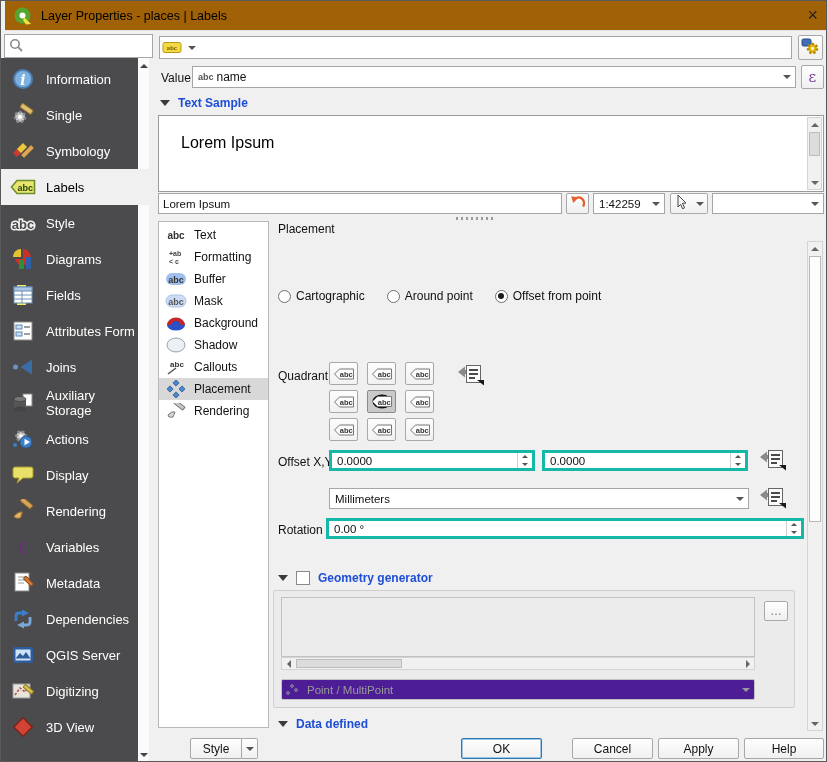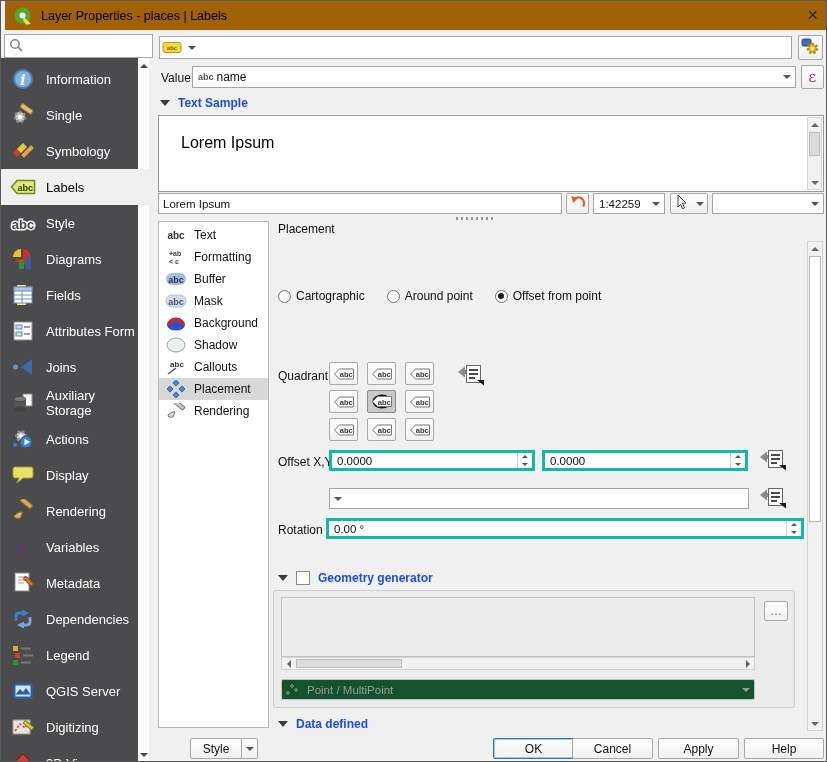--- a/index.html
+++ b/index.html
@@ -276,33 +276,20 @@
               <path d="M11 2.5 L18 6 L11 9.5 Z" fill="#3d7ec9"></path>
               <path d="M19 10 V15 Q19 18 16 18 H12" fill="none" stroke="#7aa7d8" stroke-width="2.8"></path>
               <path d="M13 14.5 L6 18 L13 21.5 Z" fill="#7aa7d8"></path>
             </svg>
           </span>
           <span>Dependencies</span>
         </div>
         <div class="sb-item">
           <span class="sb-ico">
             <svg width="24" height="24" viewBox="0 0 24 24">
-              <rect x="2" y="3" width="5" height="5" fill="#e8a33d"></rect>
-              <rect x="4" y="10" width="5" height="5" fill="#cc4125"></rect>
-              <rect x="2" y="17" width="5" height="5" fill="#2f8f38"></rect>
-              <line x1="10" y1="5.5" x2="20" y2="5.5" stroke="#777" stroke-width="2"></line>
-              <line x1="12" y1="12.5" x2="22" y2="12.5" stroke="#777" stroke-width="2"></line>
-              <line x1="10" y1="19.5" x2="20" y2="19.5" stroke="#777" stroke-width="2"></line>
-            </svg>
-          </span>
-          <span>Legend</span>
-        </div>
-        <div class="sb-item">
-          <span class="sb-ico">
-            <svg width="24" height="24" viewBox="0 0 24 24">
               <rect x="2" y="4" width="20" height="16" rx="2" fill="#2e5d9e"></rect>
               <rect x="4.5" y="6.5" width="15" height="11" fill="#cfe3f7"></rect>
               <path d="M4.5 15.5 L9 10 L12 13 L15 9 L19.5 15.5 Z" fill="#2e5d9e"></path>
             </svg>
           </span>
           <span>QGIS Server</span>
         </div>
         <div class="sb-item">
           <span class="sb-ico">
             <svg width="24" height="24" viewBox="0 0 24 24">
@@ -590,20 +577,21 @@
         <path d="M2 9 L9 3.5 V7 H11 V11 H9 V14.5 Z" fill="#8a8a8a"></path>
         <rect x="10.5" y="2.5" width="14" height="17" fill="#fbfbfb" stroke="#666"></rect>
         <rect x="13" y="6" width="9" height="2" fill="#4a4a4a"></rect>
         <rect x="13" y="10" width="9" height="2" fill="#4a4a4a"></rect>
         <rect x="13" y="14" width="6" height="2" fill="#4a4a4a"></rect>
         <path d="M21 17 L28 17 L28 22.5 Z" fill="#1a1a1a"></path>
       </svg>
     </span>
 
   <div class="combo abs" style="left:328px;top:487px;width:420px;height:21px;">
+    <span class="txt">Millimeters</span>
     <span class="arrow">
         <span class="caret"></span>
       </span>
   </div>
   <span class="abs ddicon" style="left:757px;top:485px;">
       <svg width="30" height="24" viewBox="0 0 30 24">
         <path d="M2 9 L9 3.5 V7 H11 V11 H9 V14.5 Z" fill="#8a8a8a"></path>
         <rect x="10.5" y="2.5" width="14" height="17" fill="#fbfbfb" stroke="#666"></rect>
         <rect x="13" y="6" width="9" height="2" fill="#4a4a4a"></rect>
         <rect x="13" y="10" width="9" height="2" fill="#4a4a4a"></rect>
@@ -635,21 +623,21 @@
     <div class="btn" style="position:absolute;left:490px;top:10px;width:24px;height:20px;color:#777;">…</div>
     <div class="sbh" style="left:7px;top:66px;width:474px;height:13px;">
       <div class="lf">
           <span class="caret-l" style="border-right-color:#666;"></span>
         </div>
       <div class="thumb" style="left:14px;width:106px;"></div>
       <div class="rt">
           <span class="caret-r" style="border-left-color:#666;"></span>
         </div>
     </div>
-    <div class="combo" style="position:absolute;left:7px;top:88px;width:474px;height:21px;background:#14532d;border-color:#c2c2c2;border-radius:2px;">
+    <div class="combo" style="position:absolute;left:7px;top:88px;width:474px;height:21px;background:#4c1d95;border-color:#c2c2c2;border-radius:2px;">
       <span class="tab-ico" style="width:20px;">
           <svg width="16" height="15" viewBox="0 0 16 15">
             <g fill="none" stroke="#9a9a9a">
               <circle cx="4" cy="11" r="1.3"></circle>
               <circle cx="8" cy="4" r="1.3"></circle>
               <circle cx="12" cy="8" r="1.3"></circle>
             </g>
           </svg>
         </span>
       <span class="txt" style="color:#9a9a9a;">Point / MultiPoint</span>
@@ -673,17 +661,17 @@
         <span class="caret" style="border-top-color:#666;"></span>
       </div>
   </div>
 
   <div class="style-split" style="left:157px;top:737px;padding-left:32px;">
     <div class="btn" style="width:52px;height:21px;border-radius:2px 0 0 2px;">Style</div>
     <div class="btn" style="width:16px;height:21px;border-left:none;border-radius:0 2px 2px 0;">
         <span class="caret"></span>
       </div>
   </div>
-  <div class="btn abs default" style="left:492px;top:737px;width:81px;height:21px;">OK</div>
+  <div class="btn abs default" style="left:460px;top:737px;width:81px;height:21px;">OK</div>
   <div class="btn abs" style="left:571px;top:737px;width:81px;height:21px;">Cancel</div>
   <div class="btn abs" style="left:657px;top:737px;width:81px;height:21px;">Apply</div>
   <div class="btn abs" style="left:743px;top:737px;width:80px;height:21px;">Help</div>
 </div>
 
 </body></html>

